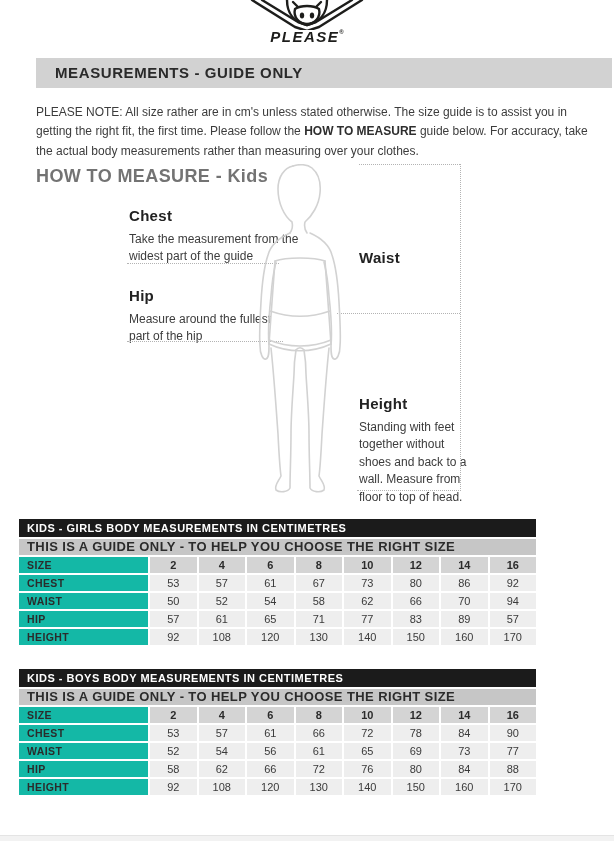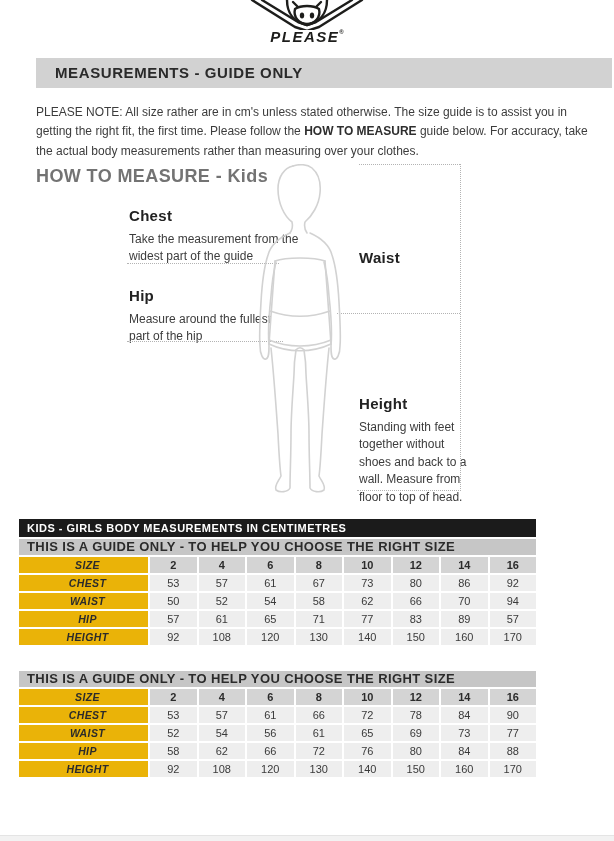--- a/index.html
+++ b/index.html
@@ -40,22 +40,22 @@
   .figure { position:absolute; left:238px; top:164px; }
 
   
   .sg-table { position:absolute; left:19px; width:517px; }
   .tbar { height:18px; background:#1b1b1b; color:#fff; font-size:11px; font-weight:bold;
     line-height:18px; padding-left:8px; letter-spacing:0.5px; }
   .tsub { height:16px; background:#c6c6c6; color:#2b2b2b; font-size:13px; font-weight:bold;
     line-height:16px; padding-left:8px; margin-top:2px; letter-spacing:0.4px; }
   .trow { display:flex; gap:2px; margin-top:2px; height:16px; }
   .tcell { flex:1; background:#eeeeee; line-height:16px; font-size:11px; text-align:center; color:#3a3a3a; }
-  .tlabel { flex:none; width:129px; background:#eab308; font-weight:bold; text-align:center;
-    padding-left:8px; font-size:10.5px; color:#2b2b2b; letter-spacing:0.4px;font-style:italic; }
+  .tlabel { flex:none; width:129px; background:#14b8a6; font-weight:bold; text-align:left;
+    padding-left:8px; font-size:10.5px; color:#2b2b2b; letter-spacing:0.4px; }
   .size-row .tcell:not(.tlabel) { background:#d4d4d4; font-weight:bold; color:#2b2b2b; }
 
   .footer-band { position:absolute; left:0; top:835px; width:614px; height:6px;
     background:#f2f2f2; border-top:1px solid #e4e4e4; }
 </style>
 </head>
 <body>
 
 <div class="page">
 
@@ -179,20 +179,21 @@
       <div class="tcell">120</div>
       <div class="tcell">130</div>
       <div class="tcell">140</div>
       <div class="tcell">150</div>
       <div class="tcell">160</div>
       <div class="tcell">170</div>
     </div>
   </div>
 
   <div class="sg-table" style="top:669px;">
+    <div class="tbar">KIDS - BOYS BODY MEASUREMENTS IN CENTIMETRES</div>
     <div class="tsub">THIS IS A GUIDE ONLY - TO HELP YOU CHOOSE THE RIGHT SIZE</div>
     <div class="trow size-row">
       <div class="tcell tlabel">SIZE</div>
       <div class="tcell">2</div>
       <div class="tcell">4</div>
       <div class="tcell">6</div>
       <div class="tcell">8</div>
       <div class="tcell">10</div>
       <div class="tcell">12</div>
       <div class="tcell">14</div>

